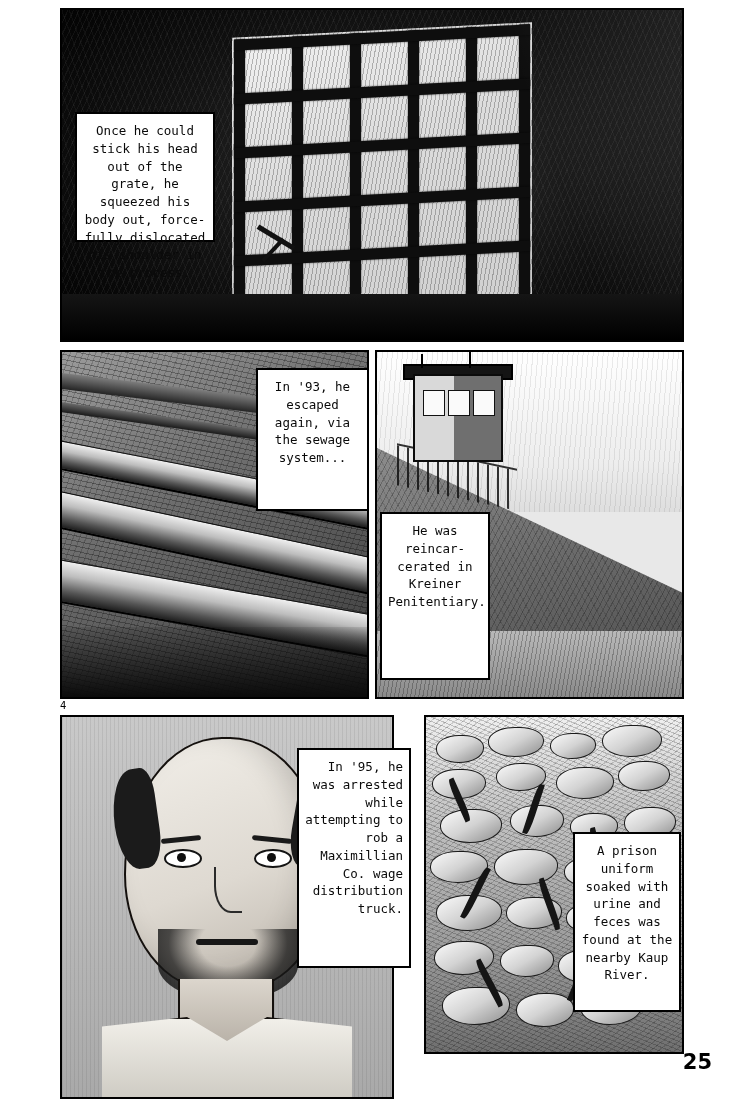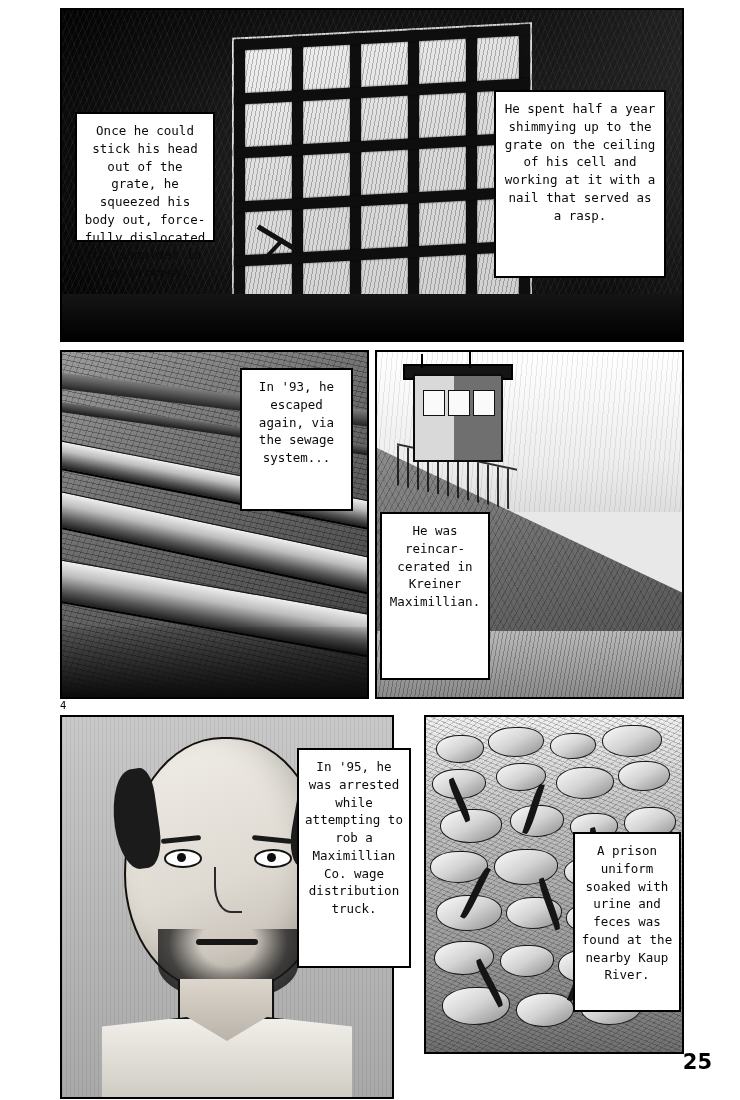--- a/index.html
+++ b/index.html
@@ -131,21 +131,21 @@
   }
   .p2-beam2 {
     position: absolute; left: -10px; top: 72px; width: 330px; height: 10px;
     background: linear-gradient(180deg, #6a6a6a, #1a1a1a);
     transform: rotate(8deg);
   }
   .p2-dark {
     position: absolute; left: 0; bottom: 0; width: 305px; height: 70px;
     background: linear-gradient(180deg, rgba(0,0,0,0.1), #0b0b0b);
   }
-  #cap3 { left: 240px; top: 368px; width: 113px; height: 143px; }
+  #cap3 { left: 256px; top: 368px; width: 113px; height: 143px; }
 
   
   #panel3 {
     left: 375px; top: 350px; width: 305px; height: 345px;
     background: #e8e8e8;
   }
   .p3-sky {
     position: absolute; left:0; top:0; width:305px; height:160px;
     background:
       repeating-linear-gradient(95deg, rgba(0,0,0,0.08) 0 1px, rgba(0,0,0,0) 1px 5px),
@@ -255,21 +255,21 @@
     position: absolute; left: 116px; top: 262px; width: 92px; height: 72px;
     background: linear-gradient(180deg, #dcd6cd, #b4ada3);
     border-left: 2px solid #14100d; border-right: 2px solid #14100d;
   }
   .p4-collar {
     position: absolute; left: 40px; bottom: 0; width: 250px; height: 78px;
     background: linear-gradient(180deg, #f1efe9, #cfccc4);
     border-top: 2px solid #14100d;
     clip-path: polygon(0 12%, 34% 0, 50% 30%, 66% 0, 100% 12%, 100% 100%, 0 100%);
   }
-  #cap6 { left: 297px; top: 748px; width: 114px; height: 220px; }
+  #cap6 { left: 297px; top: 748px; width: 114px; height: 220px; text-align: right; }
 
   
   #panel5 {
     left: 424px; top: 715px; width: 256px; height: 335px;
     background: #d5d5d5;
   }
   .p5-bg {
     position: absolute; left:0; top:0; right:0; bottom:0;
     background:
       repeating-linear-gradient(22deg, rgba(0,0,0,0.20) 0 1px, rgba(0,0,0,0) 1px 4px),
@@ -325,21 +325,20 @@
       <div class="bar-h" style="top:216px"></div>
       <div class="bar-h" style="top:271px"></div>
     </div>
     <div class="p1-nail"></div>
     <div class="p1-nail2"></div>
     <div class="p1-glow"></div>
     <div class="p1-floor"></div>
   </div>
 
   <div class="caption" id="cap1">Once he could stick his head out of the grate, he squeezed his body out, force-fully dislocated his shoulder in the process.</div>
-  <div class="caption" id="cap2">He spent half a year shimmying up to the grate on the ceiling of his cell and working at it with a nail that served as a rasp.</div>
 
   <div class="panel" id="panel2">
     <div class="p2-bg"></div>
     <div class="p2-beam"></div>
     <div class="p2-beam2"></div>
     <div class="p2-pipe a"></div>
     <div class="p2-pipe b"></div>
     <div class="p2-pipe c"></div>
     <div class="p2-dark"></div>
   </div>
@@ -354,21 +353,21 @@
     <div class="p3-tower">
       <div class="p3-window" style="left:8px; top:14px; width:20px; height:24px;"></div>
       <div class="p3-window" style="left:33px; top:14px; width:20px; height:24px;"></div>
       <div class="p3-window" style="left:58px; top:14px; width:20px; height:24px;"></div>
     </div>
     <div class="p3-antenna" style="left:44px; top:2px; height:14px;"></div>
     <div class="p3-antenna" style="left:92px; top:0px; height:16px;"></div>
     <div class="p3-ground"></div>
   </div>
 
-  <div class="caption" id="cap4">He was reincar-cerated in Kreiner Maximillian.</div>
+  <div class="caption" id="cap4">He was reincar-cerated in Kreiner Penitentiary.</div>
 
   <div id="panelmark">4</div>
 
   <div class="panel" id="panel4">
     <div class="p4-bg"></div>
     <div class="p4-head"></div>
     <div class="p4-hairL"></div>
     <div class="p4-hairR"></div>
     <div class="p4-brow l"></div>
     <div class="p4-brow r"></div>

